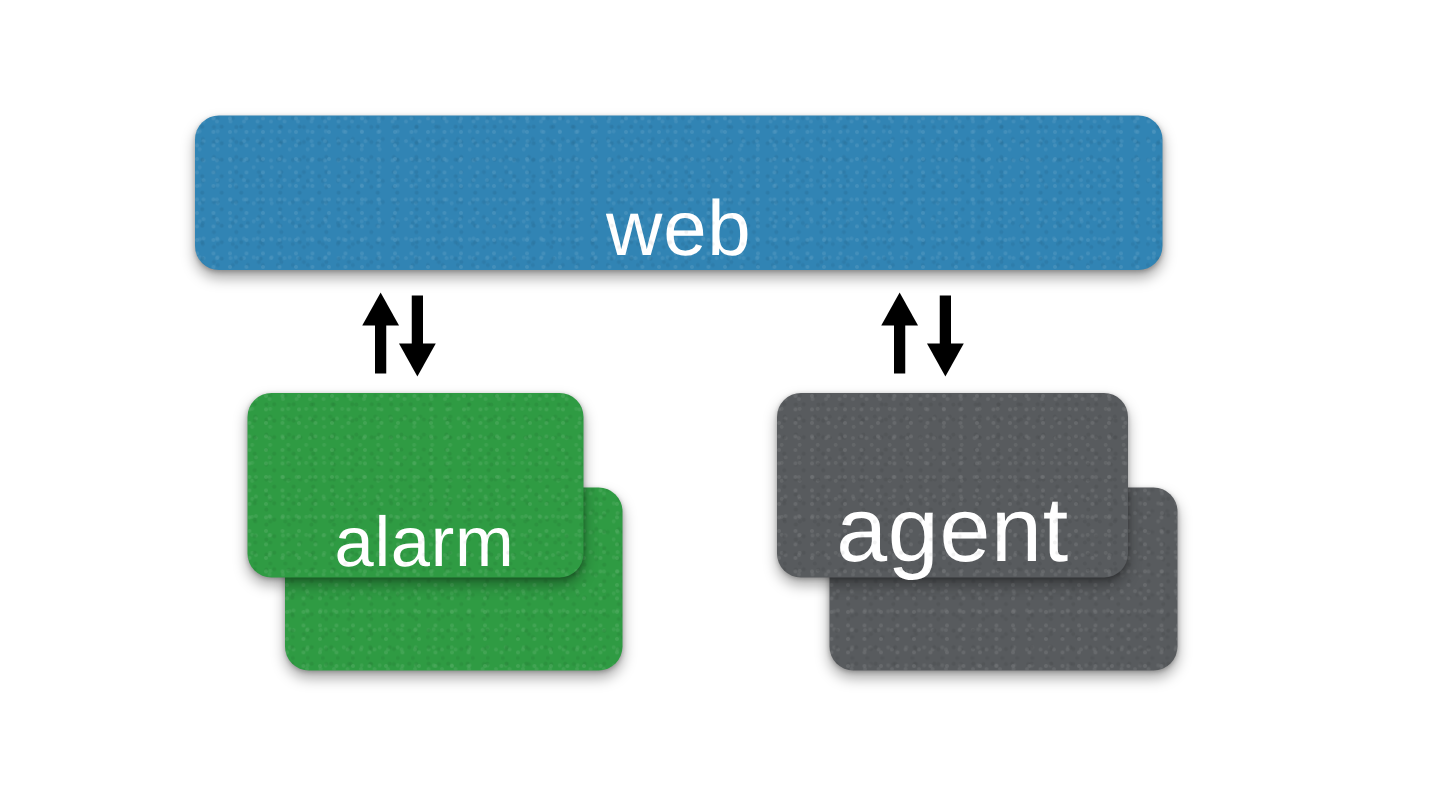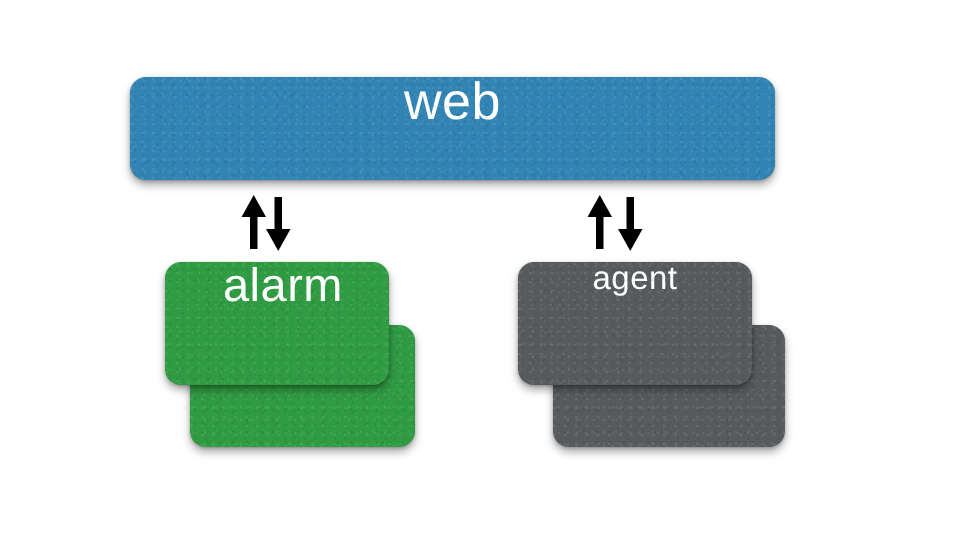--- a/index.html
+++ b/index.html
@@ -17,21 +17,21 @@
     background: #ffffff;
     overflow: hidden;
   }
 
   
   .node {
     position: absolute;
     box-sizing: border-box;
     border-radius: 16px;
     display: flex;
-    align-items: flex-start;
+    align-items: flex-end;
     justify-content: center;
     color: #ffffff;
     font-weight: 300;
     letter-spacing: 0.5px;
     text-rendering: geometricPrecision;
     -webkit-font-smoothing: antialiased;
   }
   .node .label {
     display: block;
     line-height: 1;
@@ -79,21 +79,21 @@
     font-size: 47px;
     padding-left: 12px;
   }
   #agent-node-back {
     left: 553px;  top: 325px;
     width: 232px; height: 122px;
   }
   #agent-node {
     left: 518px;  top: 262px;
     width: 234px; height: 123px;
-    font-size: 33px;
+    font-size: 61px;
   }
 
   
   .arrow-pair {
     position: absolute;
     top: 195px;
     height: 56px;
   }
   #arrow-pair-alarm { left: 230px; width: 58px; }
   #arrow-pair-agent { left: 585px; width: 58px; }

